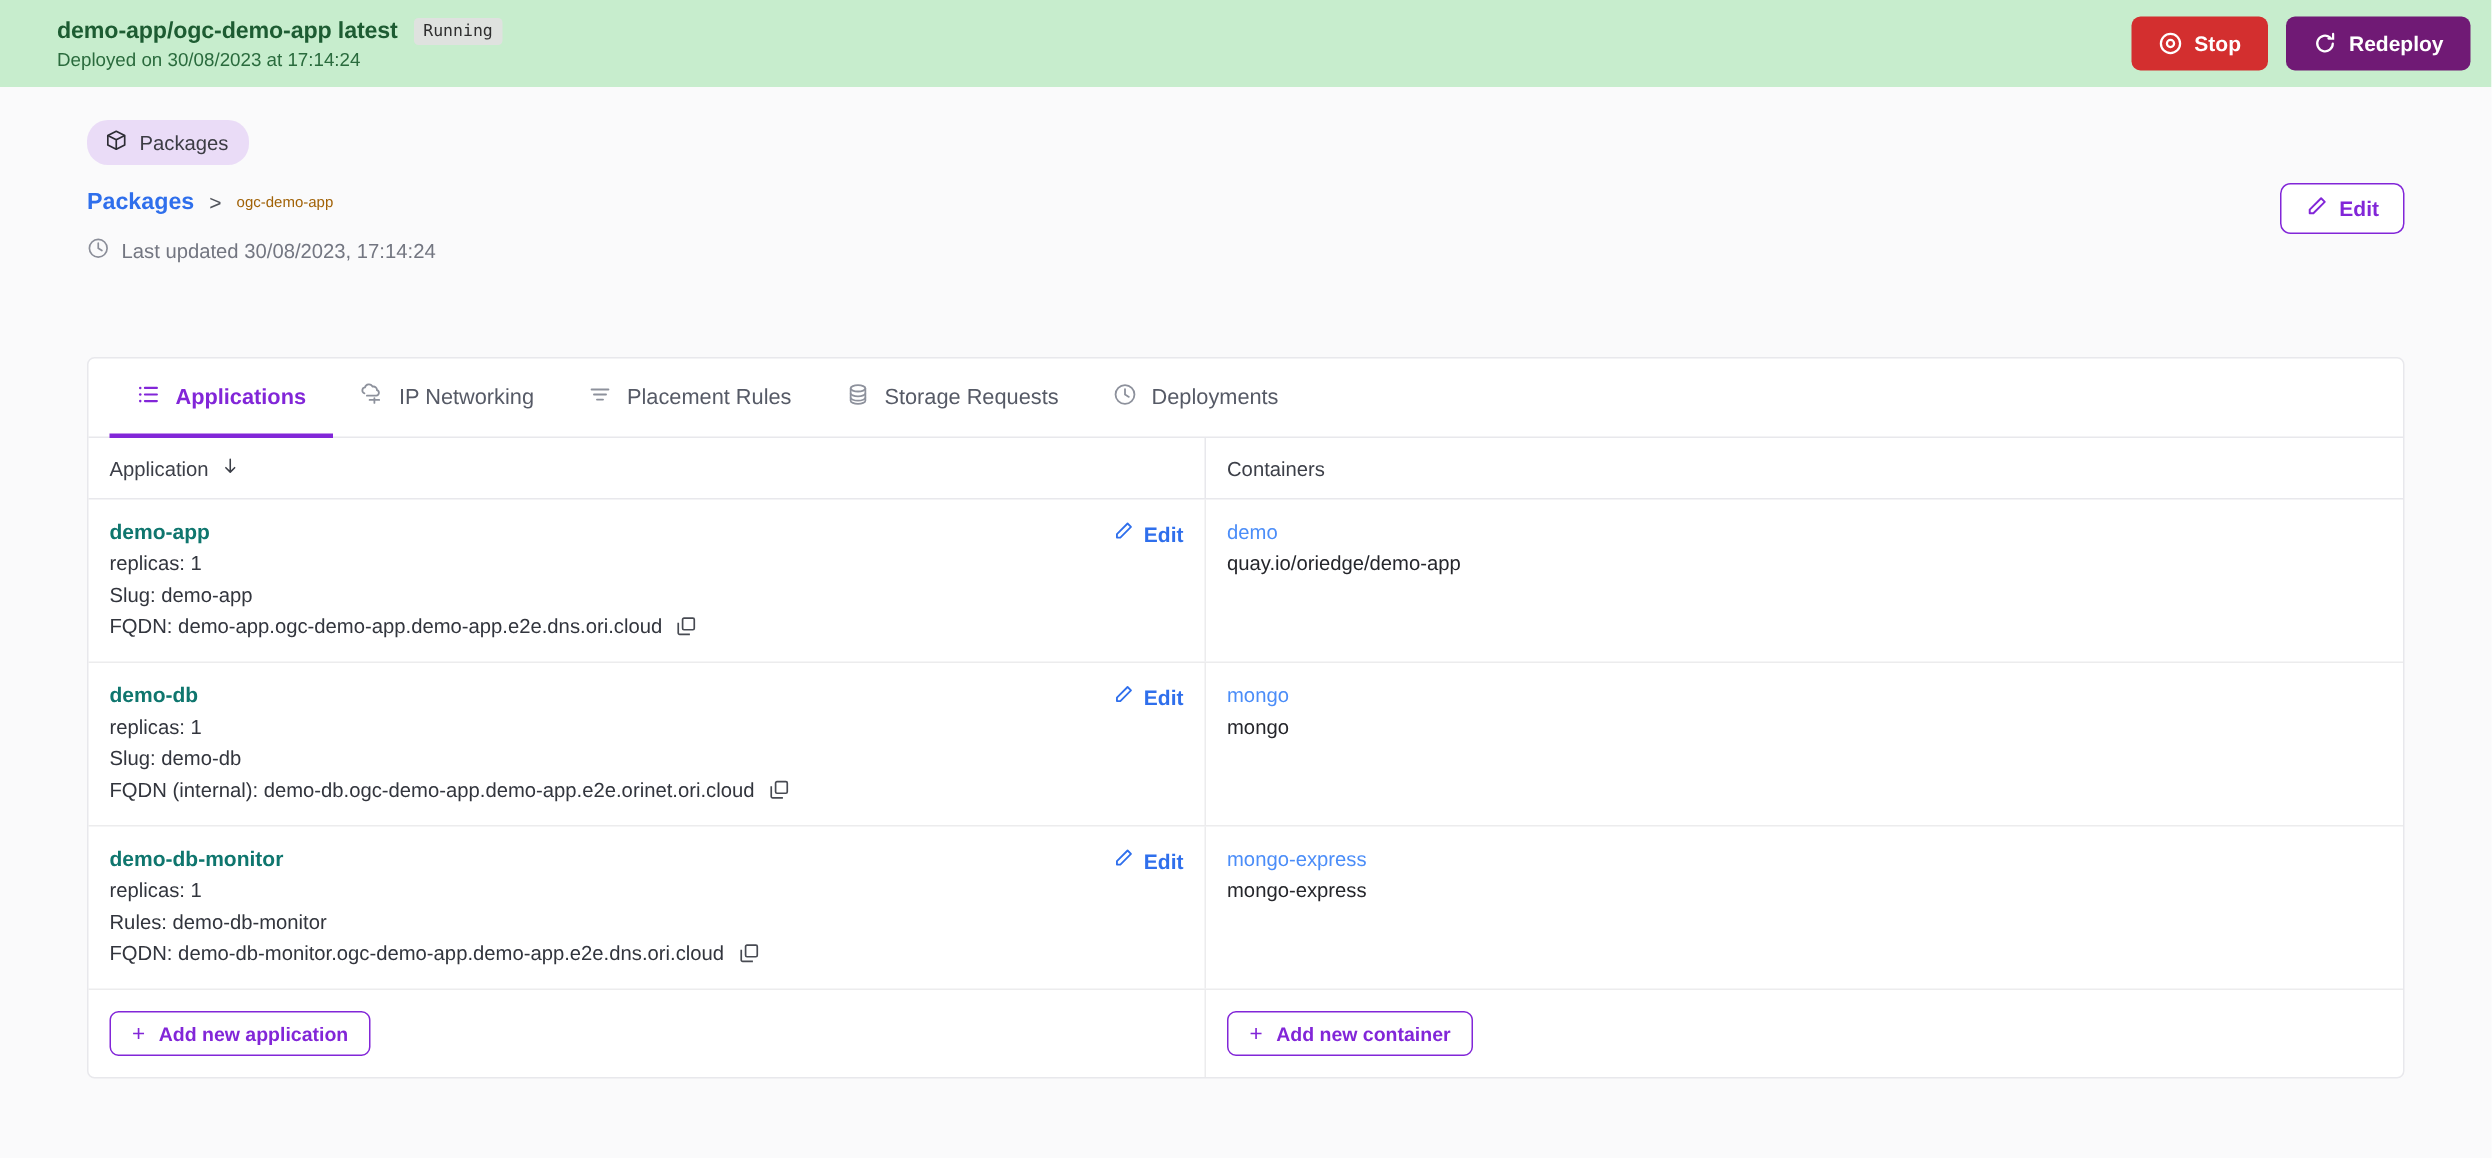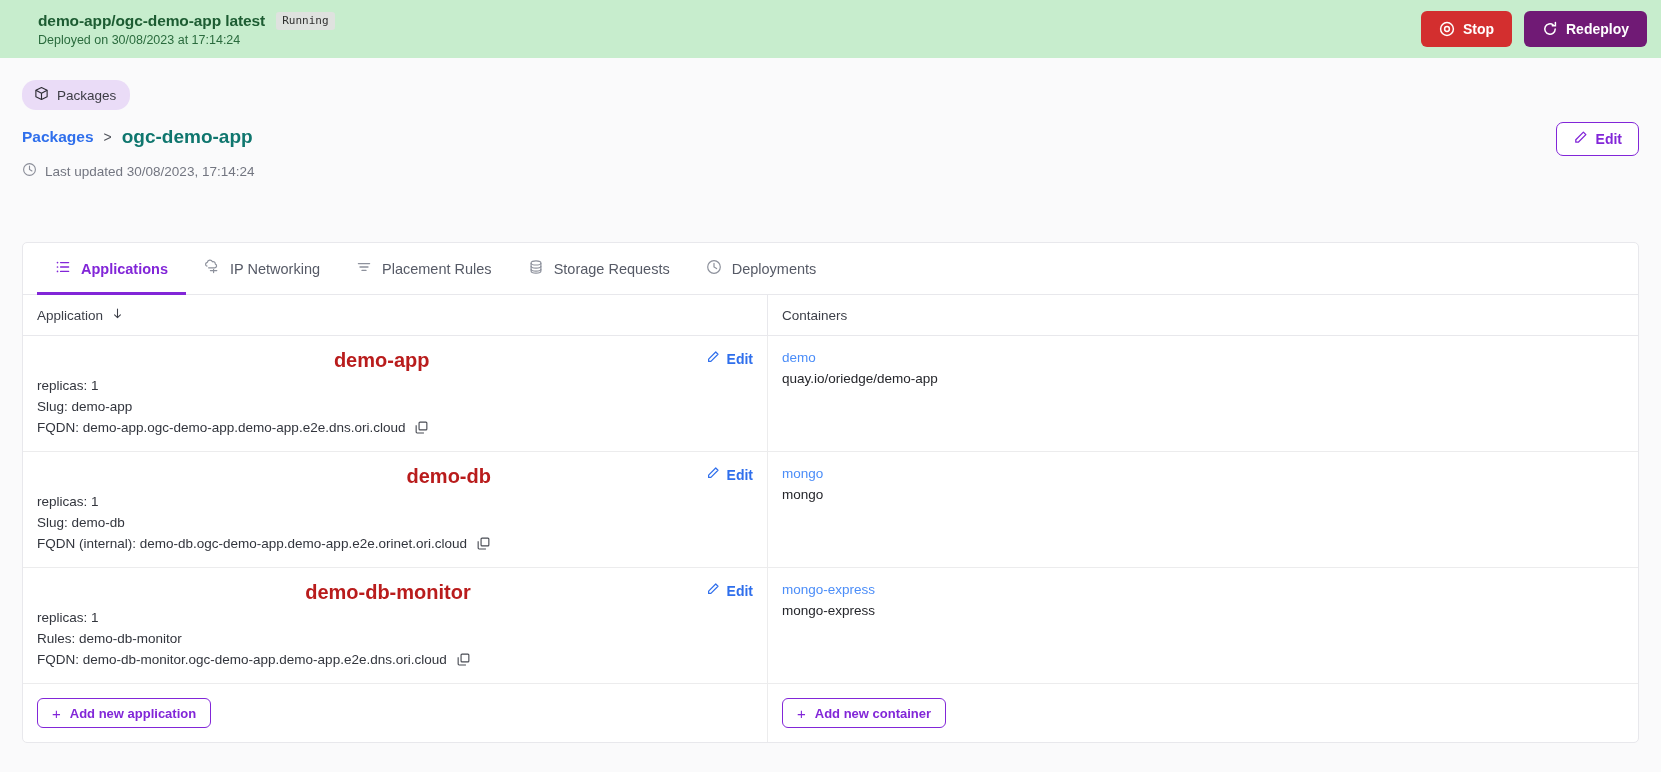--- a/index.html
+++ b/index.html
@@ -55,21 +55,21 @@
     cursor: pointer;
     padding: 0 18px;
     height: 36px;
     white-space: nowrap;
   }
   .btn-stop { background: #d32f2f; color: #ffffff; }
   .btn-redeploy { background: #701a75; color: #ffffff; }
   .btn svg { display: block; }
 
   
-  .content { padding: 0 22px; }
+  .content { padding: 0 58px; }
 
   .pkg-chip {
     display: inline-flex;
     align-items: center;
     gap: 8px;
     background: #eadcf7;
     color: #3c3c44;
     border-radius: 14px;
     padding: 6px 14px 6px 12px;
     font-size: 13.5px;
@@ -83,21 +83,21 @@
     margin-top: 16px;
   }
   .crumb-link {
     color: #2f6fec;
     font-size: 15.5px;
     font-weight: bold;
     text-decoration: none;
     cursor: pointer;
   }
   .crumb-sep { color: #51545c; font-size: 14px; }
-  .crumb-current { color: #0f766e; font-size: 19px; font-weight: bold; }
+  .crumb-current { color: #a16207; font-size: 10px; font-weight: normal; }
 
   .crumb-row {
     display: flex;
     align-items: flex-start;
     justify-content: space-between;
   }
   .btn-edit-outline {
     display: inline-flex;
     align-items: center;
     gap: 8px;
@@ -179,25 +179,24 @@
     padding: 13px 14px 16px;
     display: flex;
     justify-content: space-between;
     align-items: flex-start;
   }
   .cell-cont {
     flex: 1;
     padding: 14px 14px 16px;
   }
   .app-name {
-    font-size: 20px;
-    font-weight: bold;
-    color: #b91c1c;
+    font-size: 14px;
+    font-weight: bold;
+    color: #0f766e;
     margin-bottom: 6px;
-    text-align: right;
   }
   .app-line {
     font-size: 13.5px;
     color: #32353d;
     margin-top: 6px;
     display: flex;
     align-items: center;
     gap: 9px;
   }
   .copy-btn {

